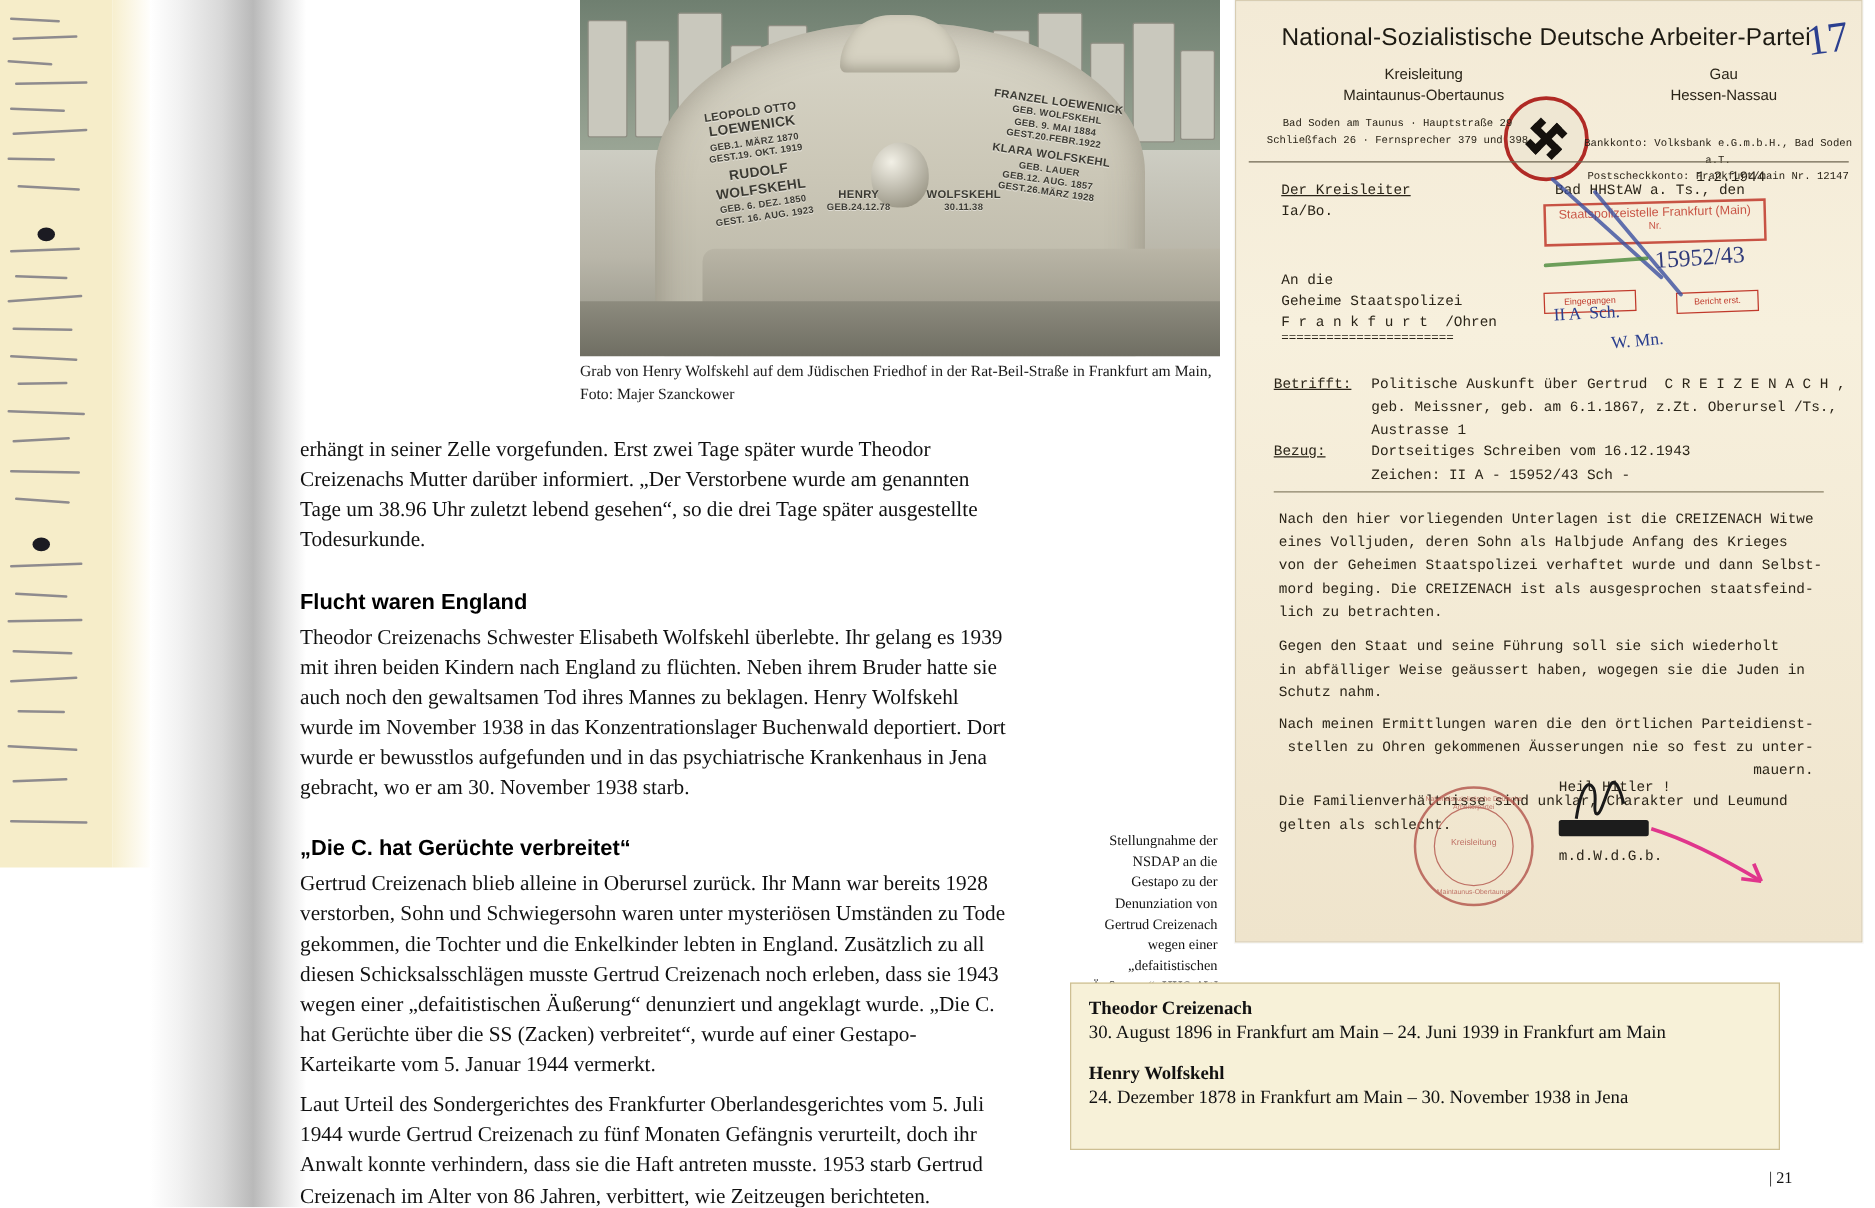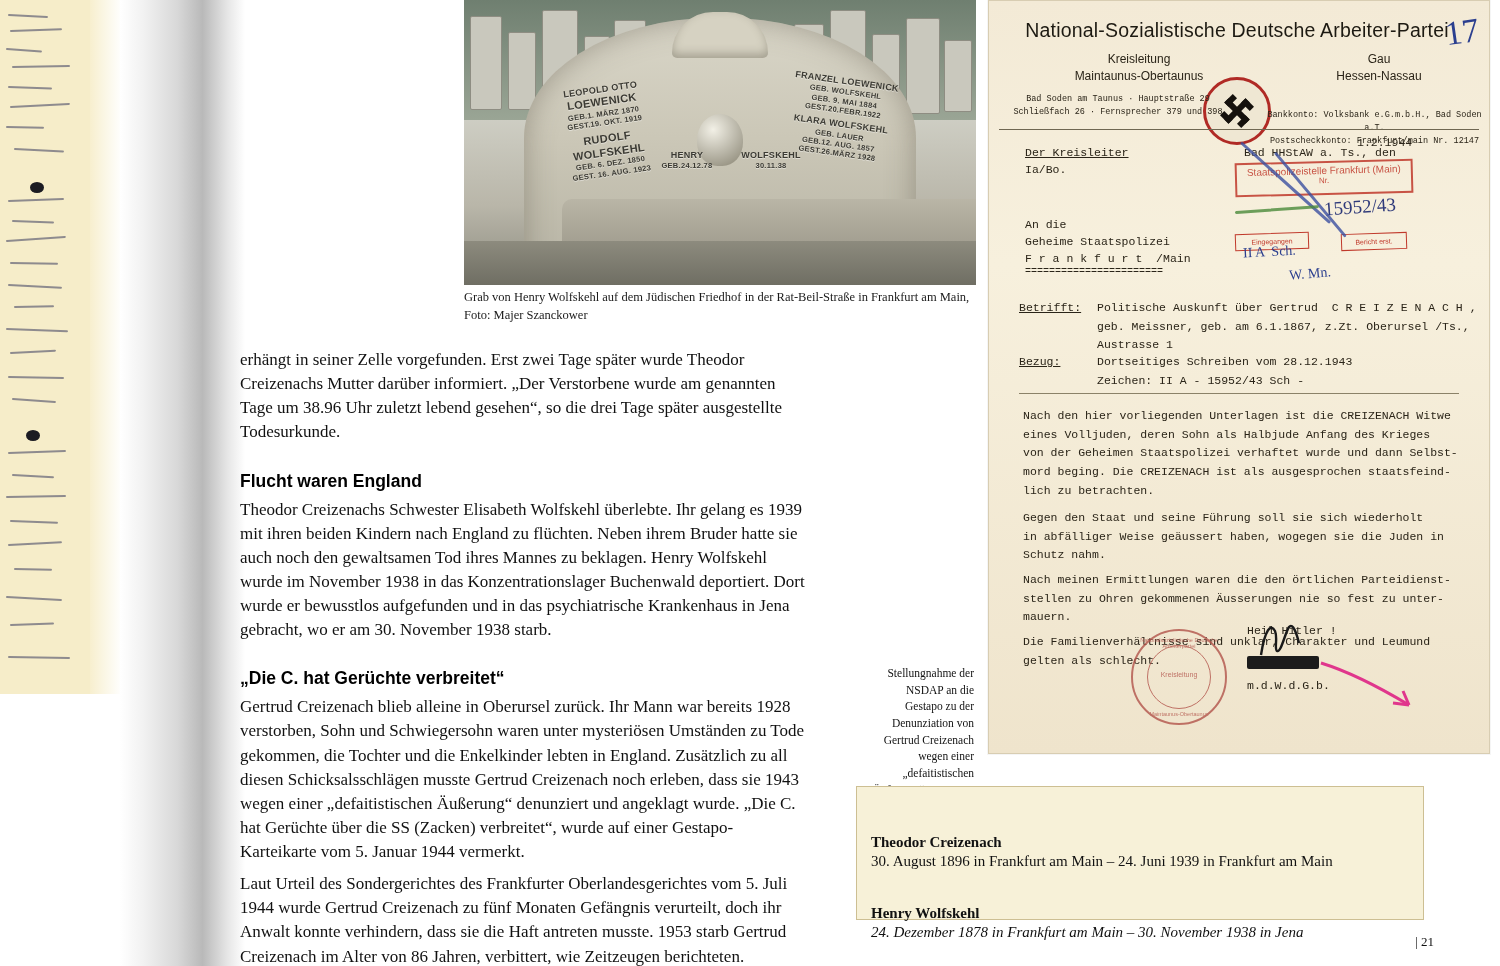--- a/index.html
+++ b/index.html
@@ -376,27 +376,26 @@
     background: #f7f1d8;
     border: 1px solid #cdbf93;
     padding: 12px 14px;
     box-sizing: border-box;
     color: #111;
   }
   .infobox .nm {
     font-weight: bold;
     font-size: 15px;
     margin-bottom: 2px;
-    margin-top: 35px;
   }
   .infobox .dt {
     font-size: 15px;
     margin-bottom: 16px;
   }
-  .infobox .dt.last { margin-bottom: 0; font-style: italic; }
+  .infobox .dt.last { margin-bottom: 0; }
 
   .folio {
     position: absolute;
     right: 66px; bottom: 16px;
     font-size: 13px;
     color: #111;
   }
 </style>
 </head>
 <body>
@@ -561,43 +560,43 @@
     <div class="doc-line" style="left:254px; top:240px; color:#2b3f8f; font-family:'Liberation Serif',serif; font-size:14px; transform:rotate(-3deg);">II A  Sch.</div>
     <div class="doc-line" style="left:300px; top:262px; color:#2b3f8f; font-family:'Liberation Serif',serif; font-size:14px; transform:rotate(-5deg);">W. Mn.</div>
     <div class="hand-corner">17</div>
 
     <div class="pen-stroke" style="left:252px; top:140px; width:120px; height:3px; transform:rotate(42deg);"></div>
     <div class="pen-stroke" style="left:286px; top:150px; width:110px; height:3px; transform:rotate(50deg);"></div>
     <div class="pen-stroke" style="left:246px; top:210px; width:84px; height:3px; transform:rotate(-4deg); background:#4a8a3a;"></div>
 
     <div class="doc-line" style="left:36px; top:215px;">An die</div>
     <div class="doc-line" style="left:36px; top:232px;">Geheime Staatspolizei</div>
-    <div class="doc-line" style="left:36px; top:249px;">F r a n k f u r t  /Main</div>
+    <div class="doc-line" style="left:36px; top:249px;">F r a n k f u r t  /Ohren</div>
     <div class="doc-line" style="left:36px; top:263px; font-size:10px;">=======================</div>
 
     <div class="doc-line u" style="left:30px; top:298px;">Betrifft:</div>
     <div class="doc-block" style="left:108px; top:298px; white-space:pre;">Politische Auskunft über Gertrud  C R E I Z E N A C H ,
 geb. Meissner, geb. am 6.1.1867, z.Zt. Oberursel /Ts.,
 Austrasse 1</div>
 
     <div class="doc-line u" style="left:30px; top:352px;">Bezug:</div>
-    <div class="doc-block" style="left:108px; top:352px; white-space:pre;">Dortseitiges Schreiben vom 28.12.1943
+    <div class="doc-block" style="left:108px; top:352px; white-space:pre;">Dortseitiges Schreiben vom 16.12.1943
 Zeichen: II A - 15952/43 Sch -</div>
 
     <div class="doc-rule" style="top:392px; left:30px; right:30px; background:#8b8268;"></div>
 
     <div class="doc-block" style="left:34px; top:508px; white-space:pre;">Gegen den Staat und seine Führung soll sie sich wiederholt
 in abfälliger Weise geäussert haben, wogegen sie die Juden in
 Schutz nahm.</div>
     <div class="doc-block" style="left:34px; top:406px; white-space:pre;">Nach den hier vorliegenden Unterlagen ist die CREIZENACH Witwe
 eines Volljuden, deren Sohn als Halbjude Anfang des Krieges
 von der Geheimen Staatspolizei verhaftet wurde und dann Selbst-
 mord beging. Die CREIZENACH ist als ausgesprochen staatsfeind-
 lich zu betrachten.</div>
-    <div class="doc-block" style="left:34px; top:570px; white-space:pre;">Nach meinen Ermittlungen waren die den örtlichen Parteidienst-
+    <div class="doc-block" style="left:34px; top:570px; white-space:pre;text-align:right;">Nach meinen Ermittlungen waren die den örtlichen Parteidienst-
 stellen zu Ohren gekommenen Äusserungen nie so fest zu unter-
 mauern.</div>
     <div class="doc-block" style="left:34px; top:632px; white-space:pre;">Die Familienverhältnisse sind unklar, Charakter und Leumund
 gelten als schlecht.</div>
 
     <div class="round-seal">
       <div class="rs-in"></div>
       <div class="rs-top">Nationalsozialistische Deutsche Arbeiterpartei</div>
       <div class="rs-label">Kreisleitung</div>
       <div class="rs-bot">Maintaunus-Obertaunus</div>

